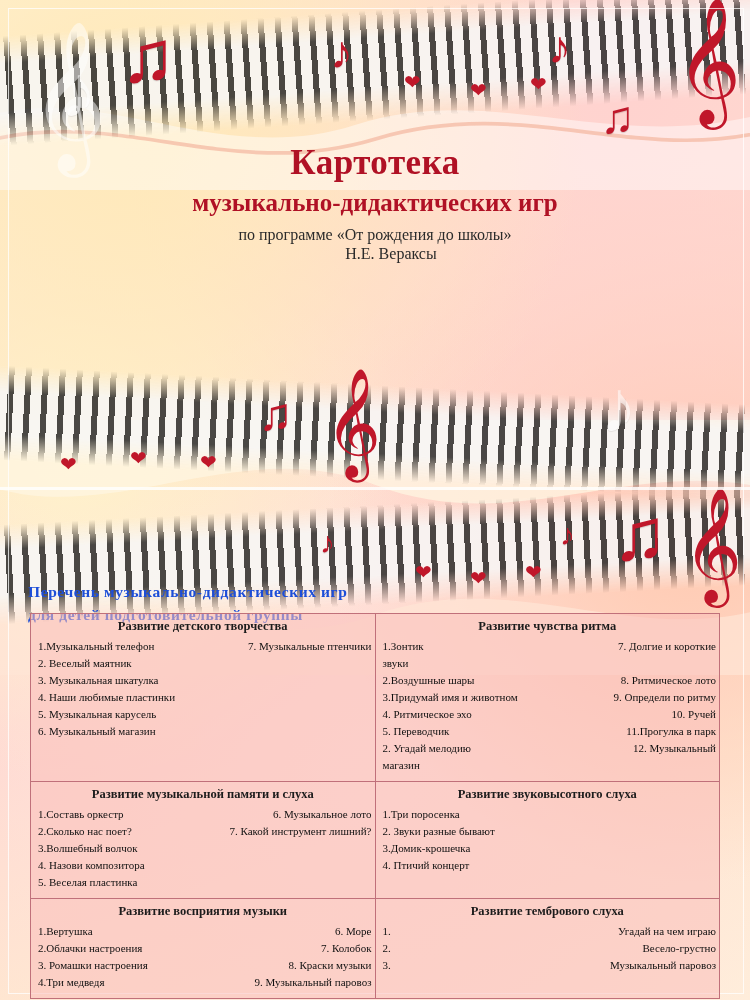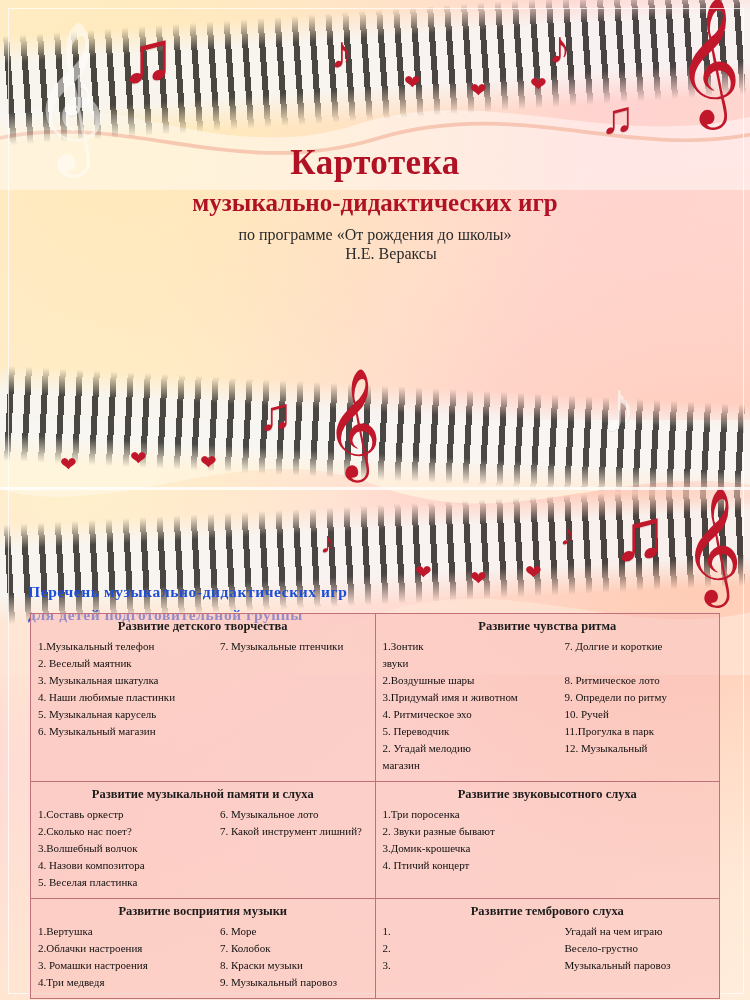--- a/index.html
+++ b/index.html
@@ -97,21 +97,21 @@
   .cat{
     text-align:center;font-weight:bold;font-size:12.5px;color:#1c1c1c;
     font-family:"Liberation Serif",serif;
     padding:1px 0 4px 0;
   }
   .rows{font-family:Liberation Serif, serif;font-size:11px;color:#111;}
   .row{
     display:flex;line-height:17px;min-height:17px;
   }
   .row .l{flex:0 0 54%;padding-right:4px;}
-  .row .r{flex:0 0 46%;}
+  .row .r{flex:0 0 46%;text-align:right;}
   .row.single .l{flex:1 1 auto;}
 </style>
 </head>
 <body>
 
 <div class="page">
 
   <div class="bg-base"></div>
 
   <svg class="wave w1" viewBox="0 0 800 140" preserveAspectRatio="none">

